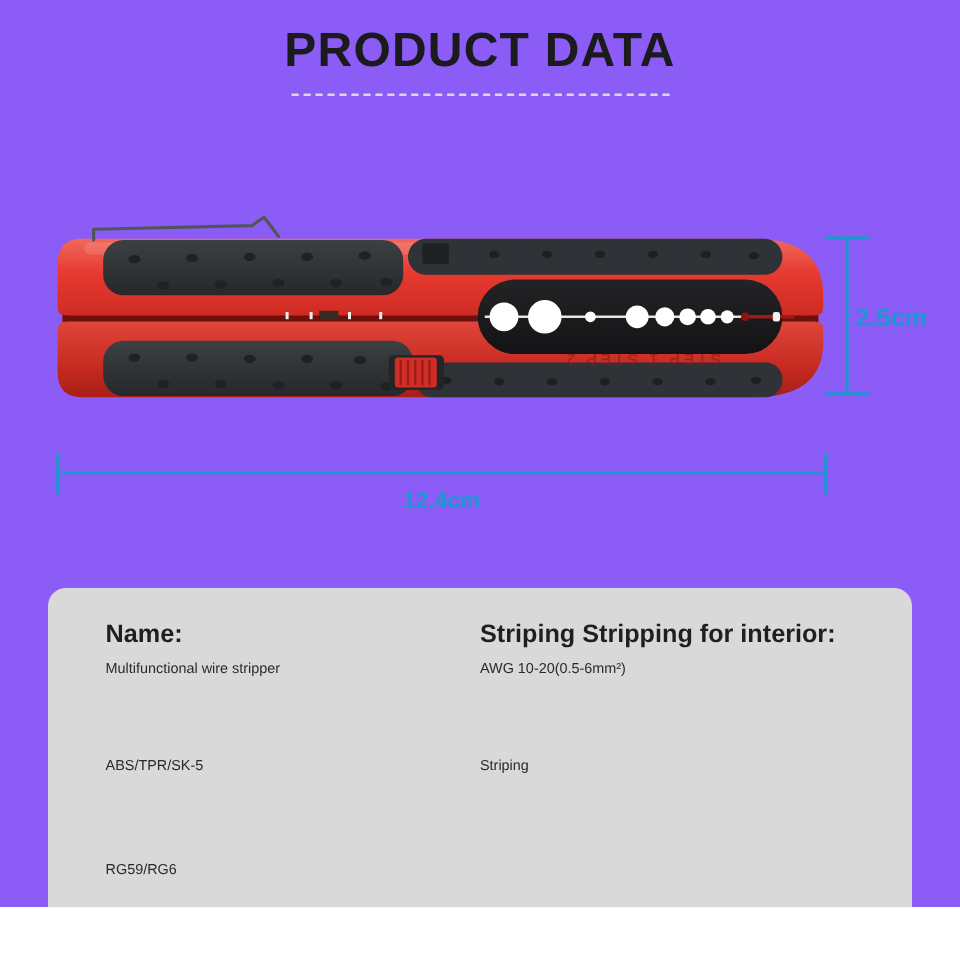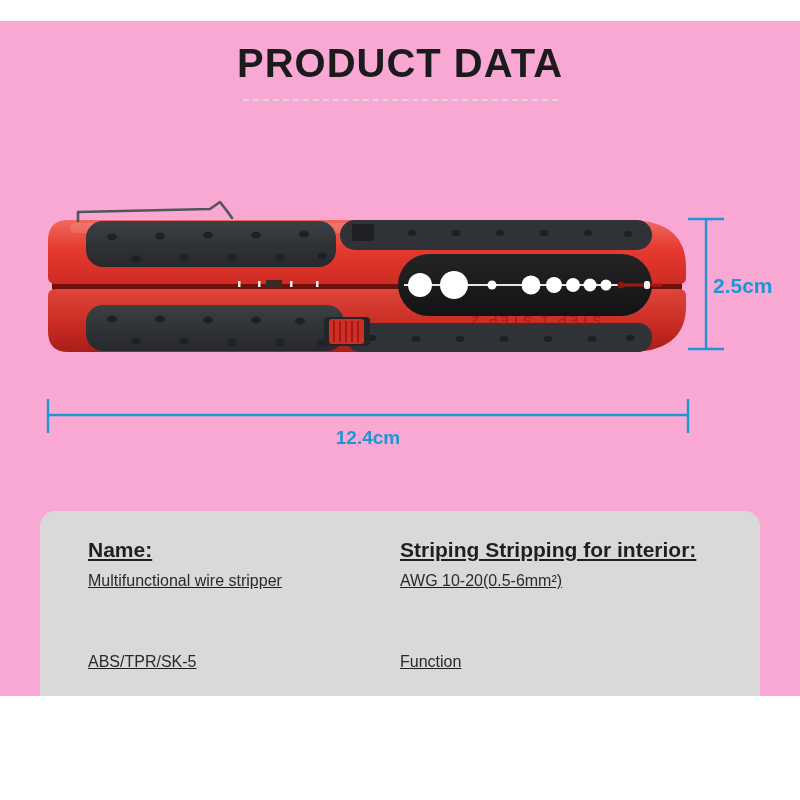--- a/index.html
+++ b/index.html
@@ -1,38 +1,37 @@
 <!DOCTYPE html>
 <html><head>
 <meta charset="utf-8">
 <style>
   html,body{margin:0;padding:0;background:#ffffff;}
   .canvas{
-    position:relative;width:800px;height:675px;background:#f9a8d4;
-    font-family:"Liberation Sans", sans-serif;overflow:hidden;margin-top:21px;
+    position:relative;width:800px;height:756px;background:#8b5cf6;
+    font-family:"Liberation Sans", sans-serif;overflow:hidden;
   }
   .page-title{
     position:absolute;top:20px;left:0;width:800px;text-align:center;
     font-size:40px;font-weight:800;letter-spacing:1px;color:#1b1b1d;margin:0;
   }
   .title-divider{
     position:absolute;top:78px;left:243px;width:315px;height:0;
     border-top:2px dashed #d9d9d9;
   }
   .hero{position:absolute;top:160px;left:0;width:800px;height:300px;}
   .specs-panel{
     position:absolute;top:490px;left:40px;width:720px;height:290px;
     background:#d9d9d9;border-radius:15px;box-sizing:border-box;
     padding:26px 24px 18px 48px;
     display:grid;grid-template-columns:312px 1fr;grid-template-rows:106px 86px auto;
     color:#1f1f21;
-    text-decoration:underline;
   }
   .spec-label{font-size:21px;font-weight:700;line-height:1.2;}
-  .spec-value{font-size:16px;font-weight:400;margin-top:9px;line-height:1.25;color:#2a2a2c;}
+  .spec-value{font-size:12px;font-weight:400;margin-top:9px;line-height:1.25;color:#2a2a2c;}
 </style>
 </head>
 <body>
 
 <div class="canvas">
 
   <h1 class="page-title">PRODUCT DATA</h1>
   <div class="title-divider"></div>
 
   <svg class="hero" viewBox="0 160 800 300" width="800" height="300" xmlns="http://www.w3.org/2000/svg">
@@ -194,20 +193,20 @@
     <div class="spec">
       <div class="spec-label">Striping Stripping for interior:</div>
       <div class="spec-value">AWG 10-20(0.5-6mm²)</div>
     </div>
 
     <div class="spec">
       <div class="spec-value">ABS/TPR/SK-5</div>
     </div>
 
     <div class="spec">
-      <div class="spec-value">Function</div>
+      <div class="spec-value">Striping</div>
     </div>
     <div class="spec">
       <div class="spec-value">RG59/RG6</div>
     </div>
 
   </div>
 </div>
 
 </body></html>

